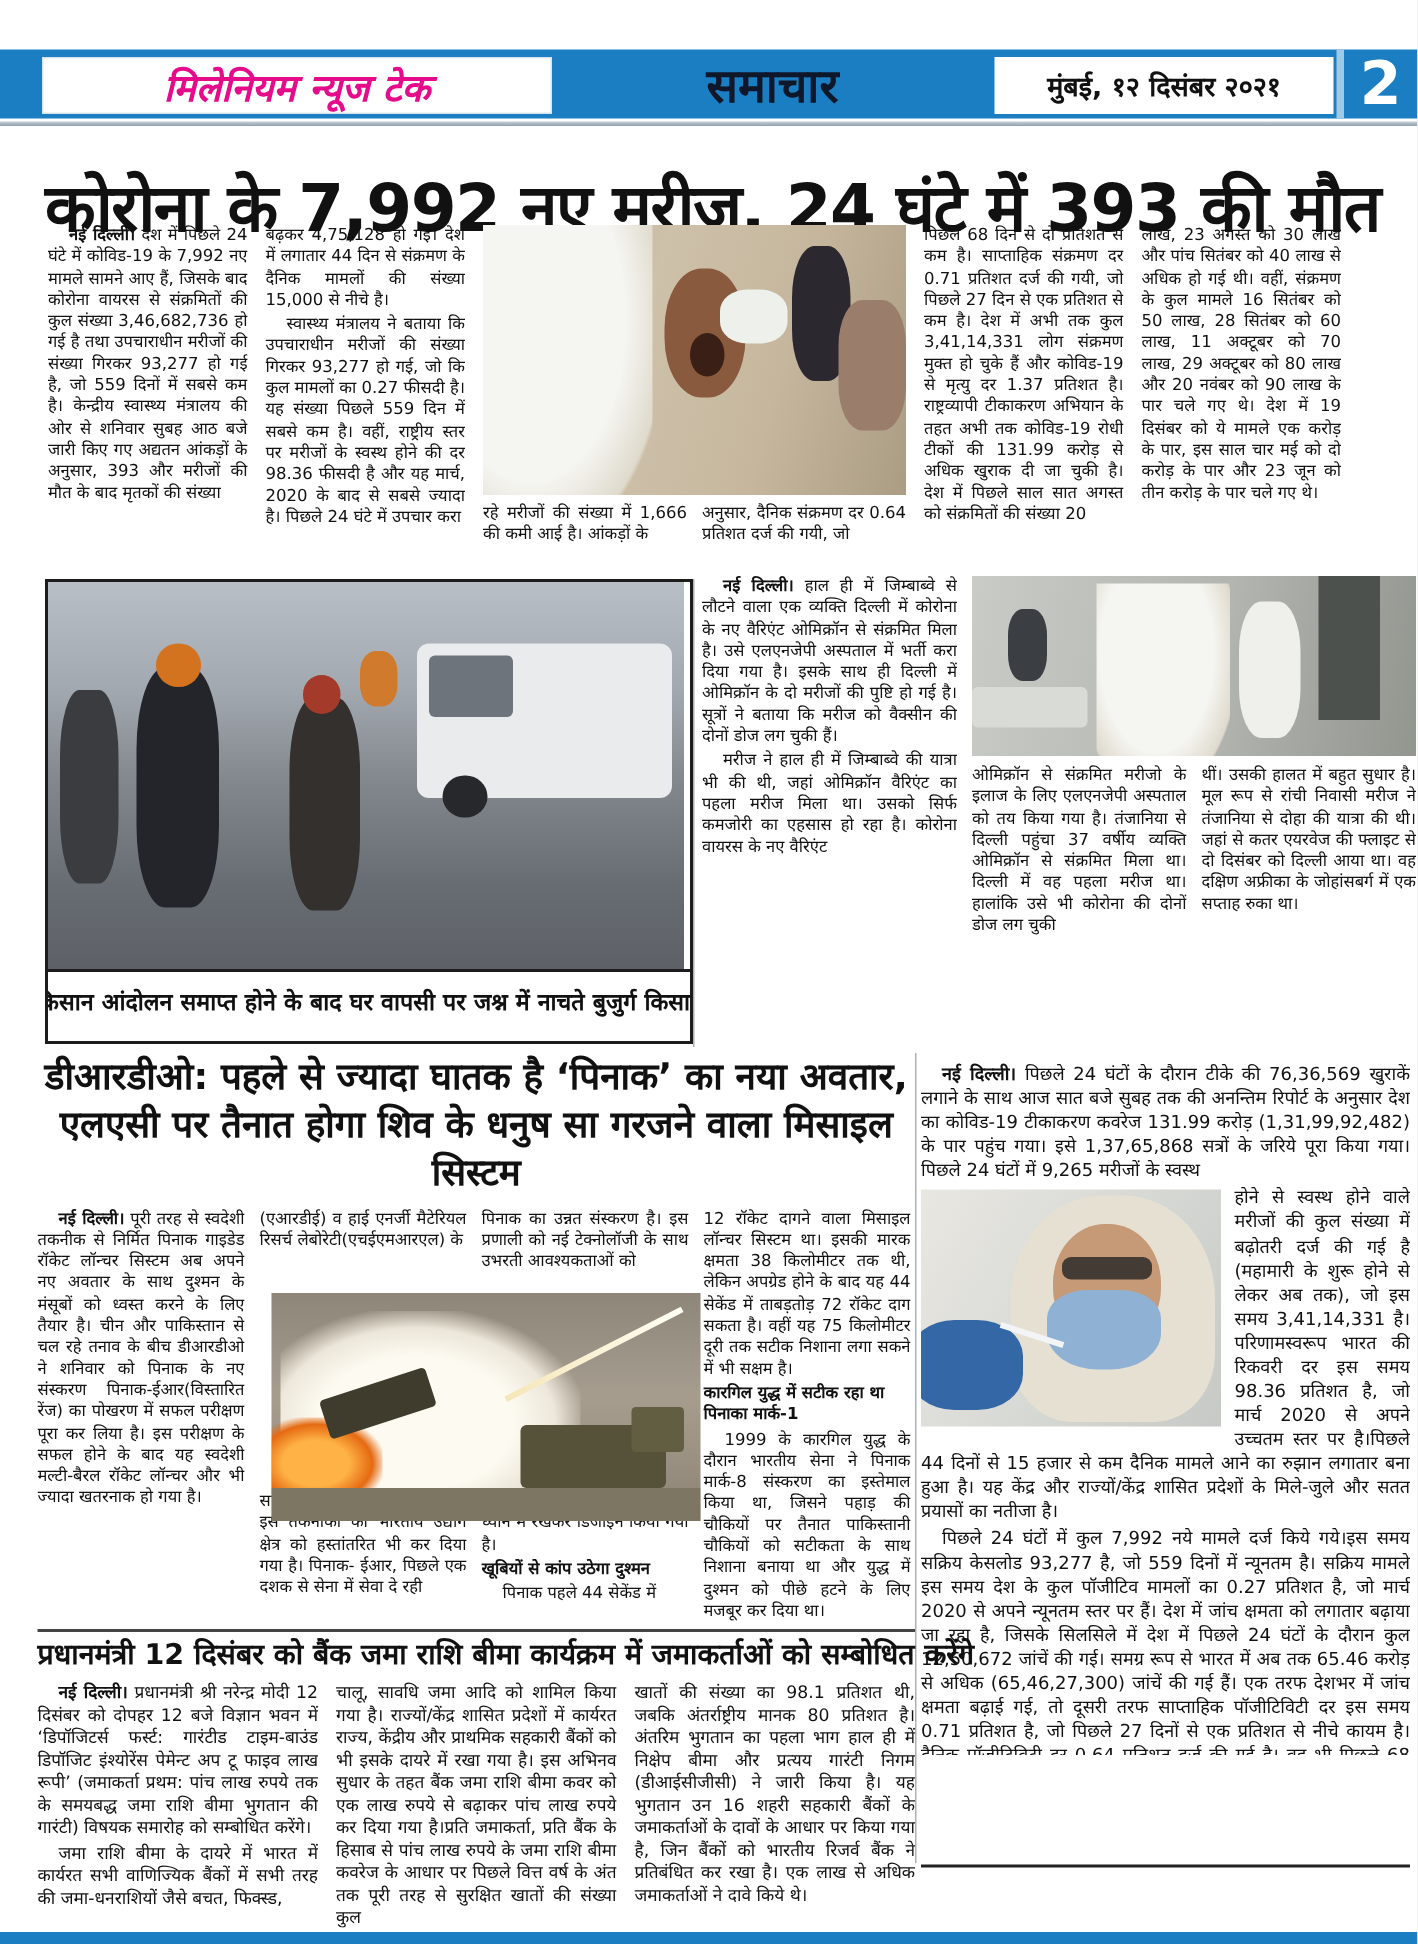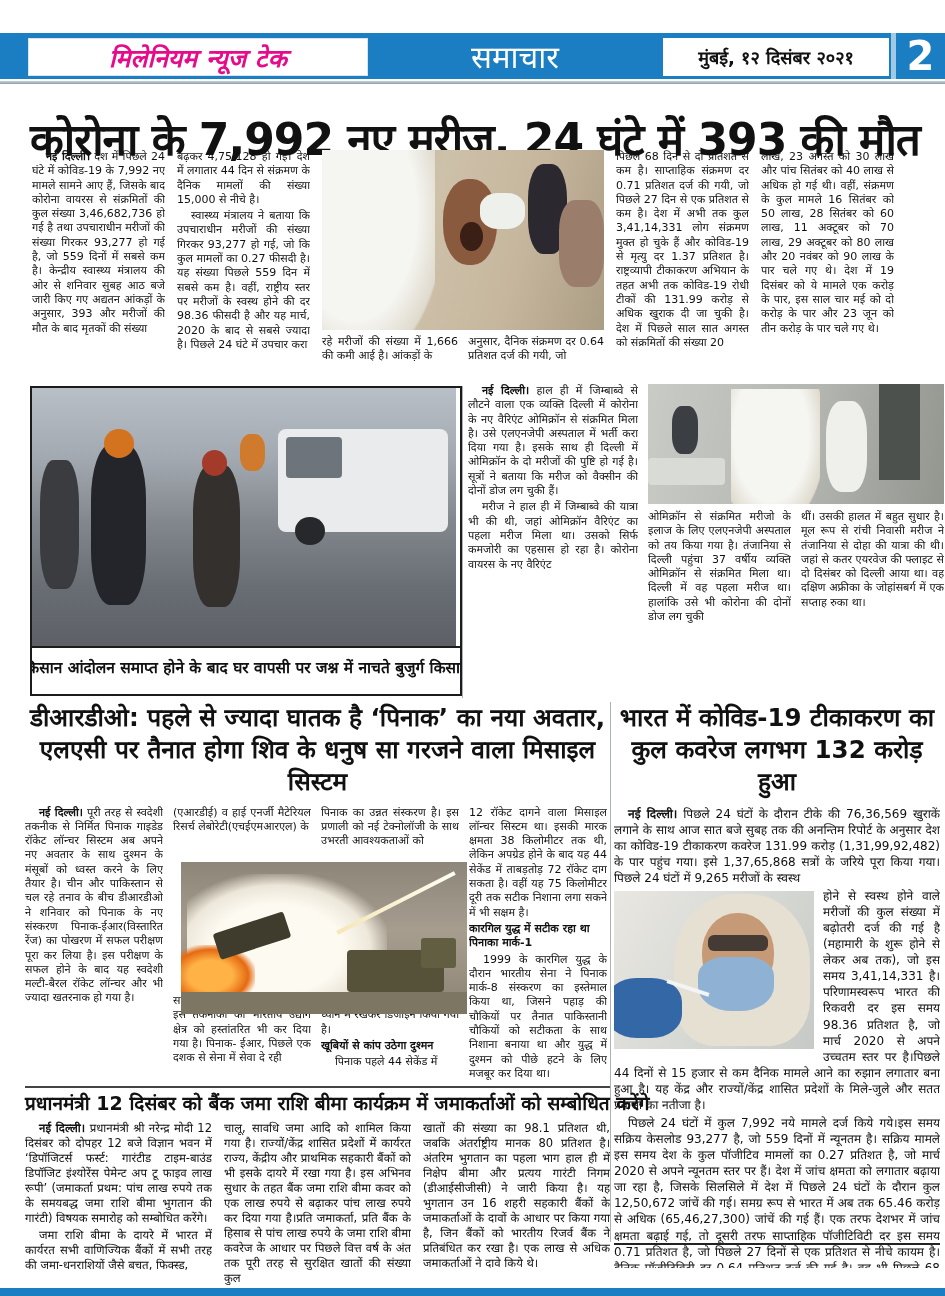--- a/index.html
+++ b/index.html
@@ -3,22 +3,22 @@
 <meta charset="utf-8">
 <style>
   html,body{margin:0;padding:0;background:#e8e8e8;}
   .page{position:relative;width:945px;height:1296px;background:#ffffff;margin:0 auto;
         font-family:"DejaVu Sans","Liberation Sans",sans-serif;color:#111;overflow:hidden;}
   
   .band{position:absolute;left:0;top:33px;width:945px;height:46px;background:#1b7ec2;}
   .logo-box{position:absolute;left:28px;top:5px;width:340px;height:38px;background:#fff;
             display:flex;align-items:center;justify-content:center;box-shadow:0 0 0 1px #d8e4ec inset;}
   .logo{color:#e60b8a;font-weight:bold;font-style:italic;font-size:25px;white-space:nowrap;}
-  .section-title{position:absolute;left:368px;top:0;width:294px;height:46px;color:#ffffff;
-                 font-weight:normal;font-size:31px;display:flex;align-items:center;justify-content:center;}
+  .section-title{position:absolute;left:368px;top:0;width:294px;height:46px;color:#0f172a;
+                 font-weight:bold;font-size:31px;display:flex;align-items:center;justify-content:center;}
   .date-box{position:absolute;left:663px;top:5px;width:226px;height:38px;background:#fff;
             display:flex;align-items:center;justify-content:center;font-weight:bold;font-size:18px;white-space:nowrap;}
   .pageno-stripe{position:absolute;left:891px;top:0;width:5px;height:46px;background:#9fc9e4;}
   .pageno{position:absolute;left:896px;top:0;width:49px;height:46px;color:#fff;font-weight:bold;
           font-size:40px;display:flex;align-items:center;justify-content:center;}
   .header-rule{position:absolute;left:0;top:81px;width:945px;height:3px;
                background:linear-gradient(#c6d2da,#8da0ac);}
   
   .headline-xl{position:absolute;left:30px;top:88px;width:885px;text-align:center;font-weight:800;
                font-size:44px;line-height:1.05;letter-spacing:-1px;white-space:nowrap;}
@@ -190,21 +190,20 @@
         <div class="shape" style="left:84%;top:50%;width:12%;height:20%;background:#615e41;border-radius:3px;"></div>
         <div class="shape" style="left:12%;top:40%;width:26%;height:18%;background:#3f3c2e;border-radius:3px;transform:rotate(-18deg);"></div>
         <div class="shape" style="left:0;top:86%;width:100%;height:14%;background:#7d7663;"></div>
       </div>
     </div>
   </div>
 
   <div class="vdiv2"></div>
 
   <div class="vacc">
-    <h2 class="headline-md">भारत में कोविड-19 टीकाकरण का कुल कवरेज लगभग 132 करोड़ हुआ</h2>
     <div class="vacc-body">
       <p class="bt indent"><b>नई दिल्ली।</b> <span>पिछले 24 घंटों के दौरान टीके की 76,36,569 खुराकें लगाने के साथ आज सात बजे सुबह तक की अनन्तिम रिपोर्ट के अनुसार देश का कोविड-19 टीकाकरण कवरेज 131.99 करोड़ (1,31,99,92,482) के पार पहुंच गया। इसे 1,37,65,868 सत्रों के जरिये पूरा किया गया।पिछले 24 घंटों में 9,265 मरीजों के स्वस्थ</span></p>
       <div class="photo vaccine-photo">
         <div class="shape" style="left:30%;top:2%;width:68%;height:96%;background:#e6e0d3;border-radius:45% 45% 30% 30%;"></div>
         <div class="shape" style="left:44%;top:14%;width:36%;height:52%;background:#c79a77;border-radius:48%;"></div>
         <div class="shape" style="left:47%;top:28%;width:30%;height:10%;background:#2c2a28;border-radius:6px;opacity:.85;"></div>
         <div class="shape" style="left:42%;top:42%;width:38%;height:34%;background:#8fb2d4;border-radius:35% 35% 45% 45%;"></div>
         <div class="shape" style="left:-4%;top:55%;width:38%;height:38%;background:#3467a6;border-radius:40%;"></div>
         <div class="shape" style="left:26%;top:60%;width:22%;height:4px;background:#f2f4f6;transform:rotate(18deg);"></div>
       </div>

